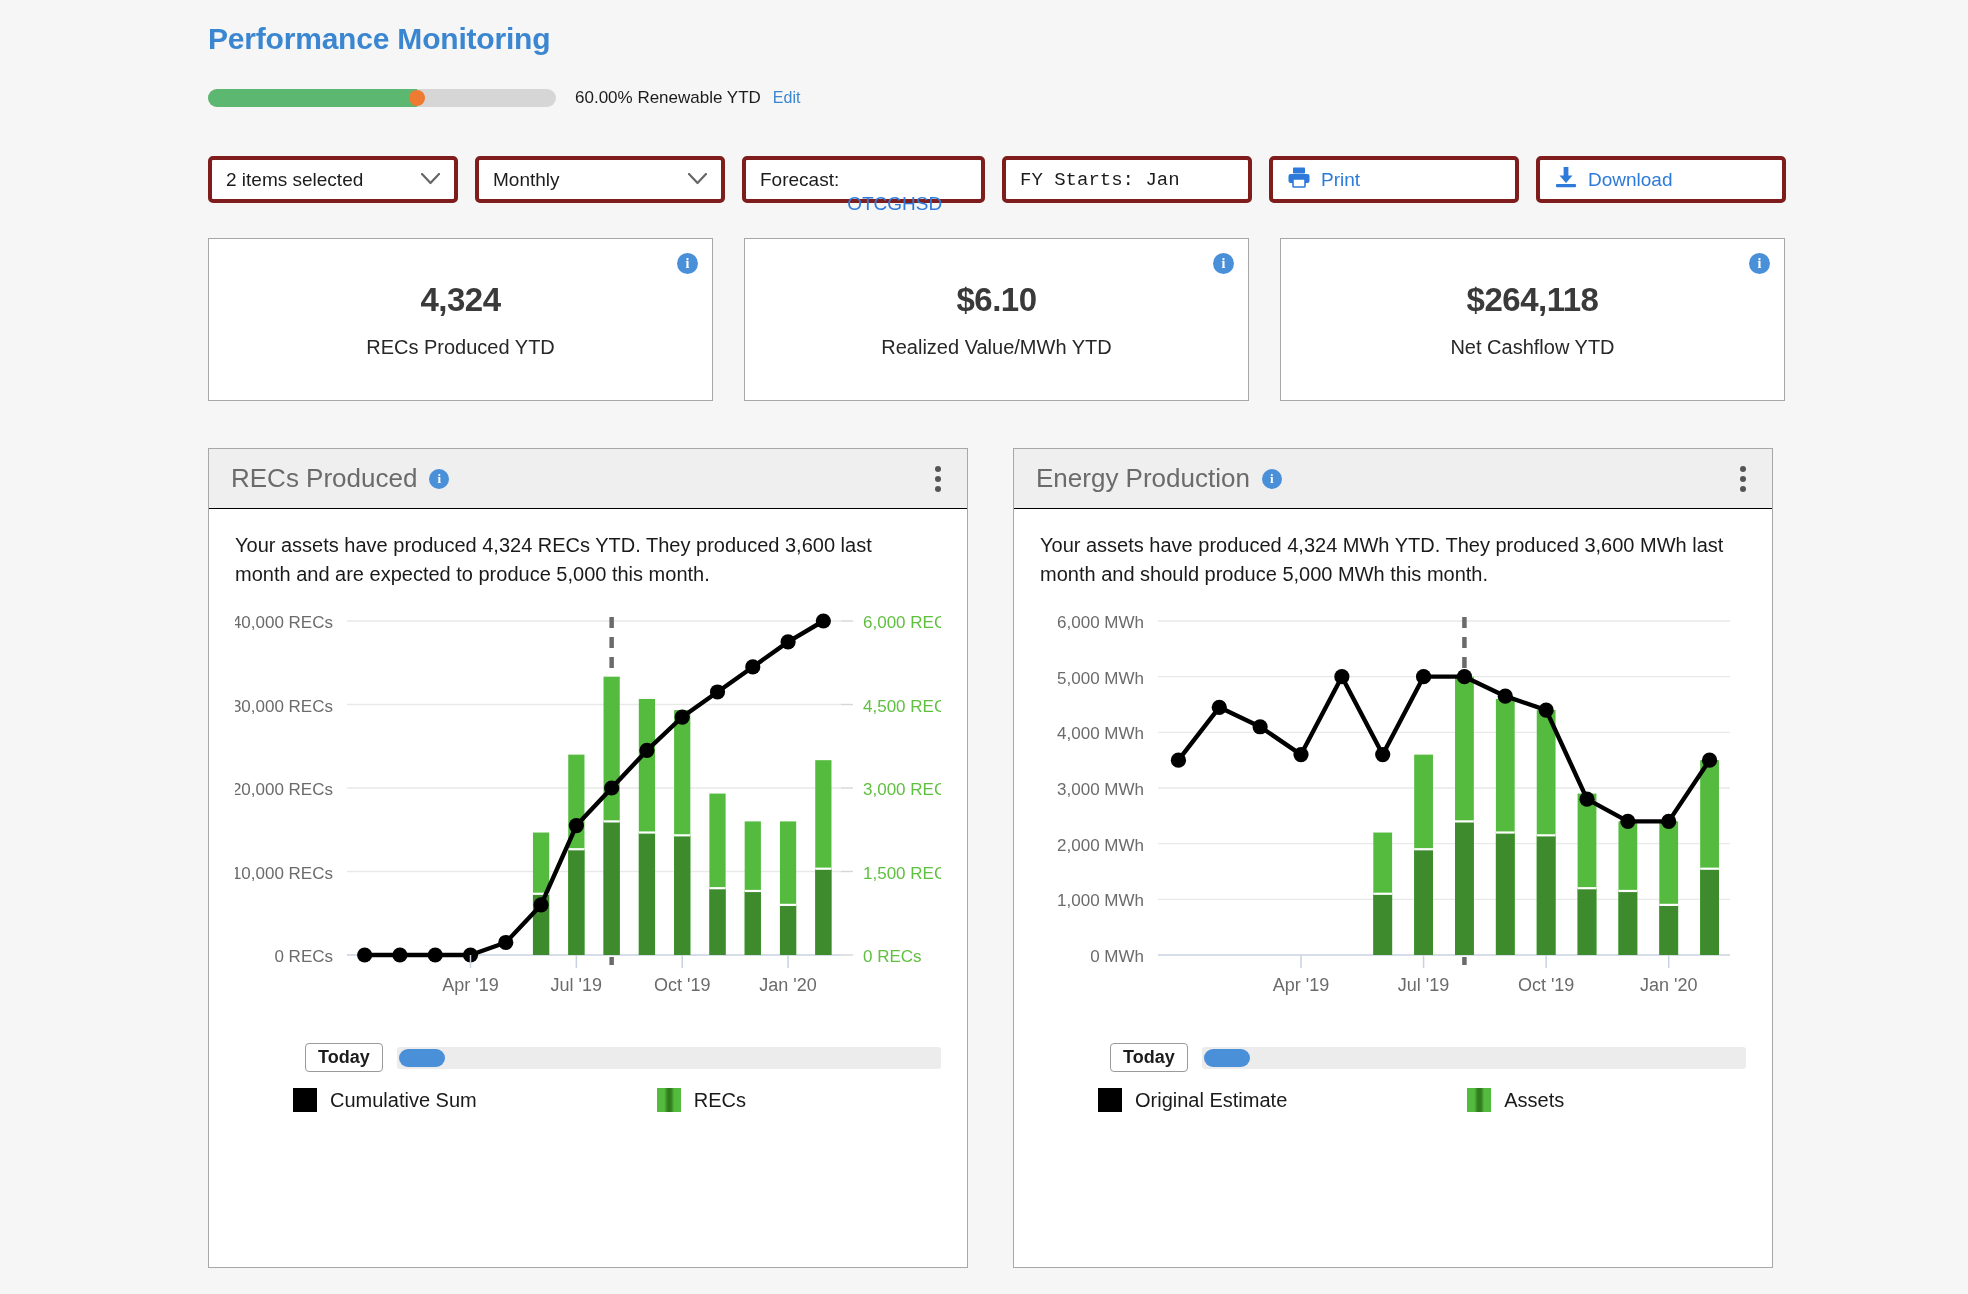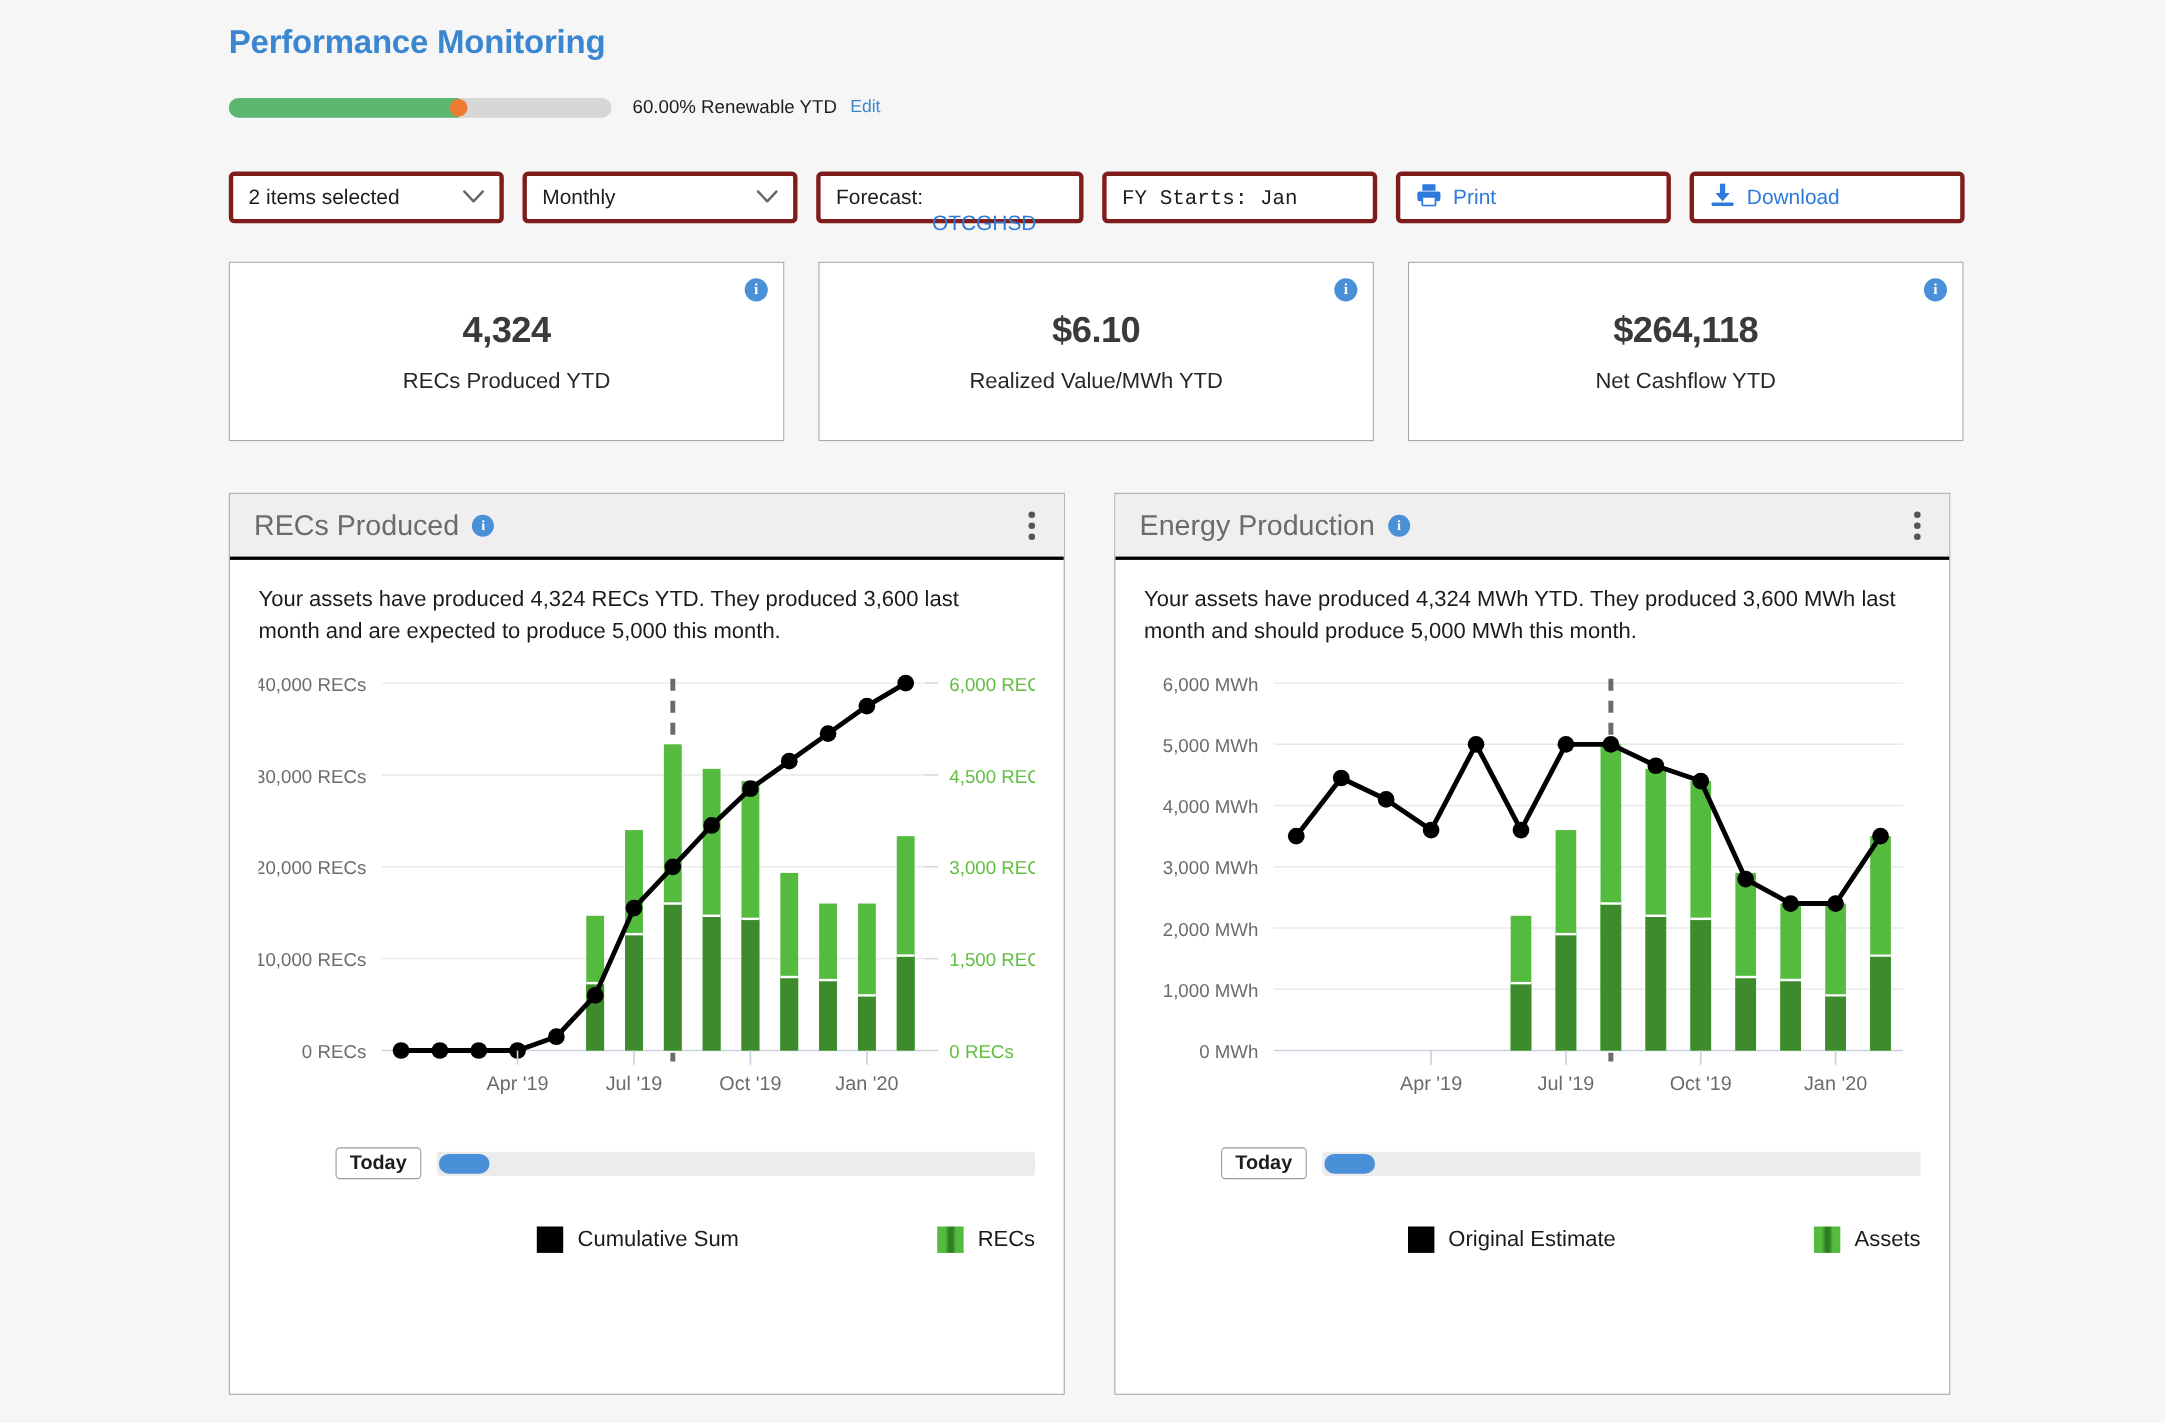--- a/index.html
+++ b/index.html
@@ -68,21 +68,21 @@
     position: absolute; right: 14px; top: 14px; width: 21px; height: 21px;
     border-radius: 50%; background: #4a90d9; color: #fff;
     font-size: 14px; font-weight: bold; font-family: "Liberation Serif", serif;
     display: flex; align-items: center; justify-content: center; cursor: pointer;
   }
 
   
   .charts { position: absolute; left: 208px; top: 448px; display: flex; gap: 45px; }
   .card { width: 760px; height: 820px; background: #fff; border: 1px solid #a8a8a8; }
   .card-head {
-    height: 60px; background: #efefef; border-bottom: 3px solid #000000;
+    height: 60px; background: #efefef; border-bottom: 1px solid #000000;
     display: flex; align-items: center; padding: 0 22px; justify-content: space-between;
   }
   .card-title { font-size: 26px; color: #6b6b6b; display: flex; align-items: center; }
   .card-title .info-badge { position: static; margin-left: 12px; width: 20px; height: 20px; font-size: 13px; }
   .kebab { display: flex; flex-direction: column; gap: 4px; cursor: pointer; padding: 4px; }
   .kebab i { width: 6px; height: 6px; border-radius: 50%; background: #555; display: block; }
 
   .card-body { padding: 22px 26px 0 26px; }
   .card-desc { font-size: 20px; line-height: 1.45; color: #1a1a1a; max-width: 690px; }
 
@@ -99,21 +99,21 @@
   .scroll-track {
     margin-left: 14px; height: 22px; background: #ececec; border-radius: 3px;
     position: relative; flex: 1;
   }
   .scroll-thumb {
     position: absolute; left: 2px; top: 2px; height: 18px; width: 46px;
     background: #4a90d9; border-radius: 9px; cursor: grab;
   }
 
   
-  .legend { display: flex; margin-top: 43px; padding-left: 58px; justify-content: flex-end; }
+  .legend { display: flex; margin-top: 16px; padding-left: 58px; }
   .legend-item { display: flex; align-items: center; font-size: 20px; color: #1a1a1a; cursor: pointer; }
   .legend-item + .legend-item { margin-left: 180px; }
   .sw { width: 24px; height: 24px; margin-right: 13px; flex: none; }
   .sw-black { background: #000; }
   .sw-green {
     background: linear-gradient(to right, #55bb3f 0%, #55bb3f 30%, #2f7d1f 45%,
                 #2f7d1f 58%, #55bb3f 72%, #55bb3f 100%);
   }
 </style>
 </head>

